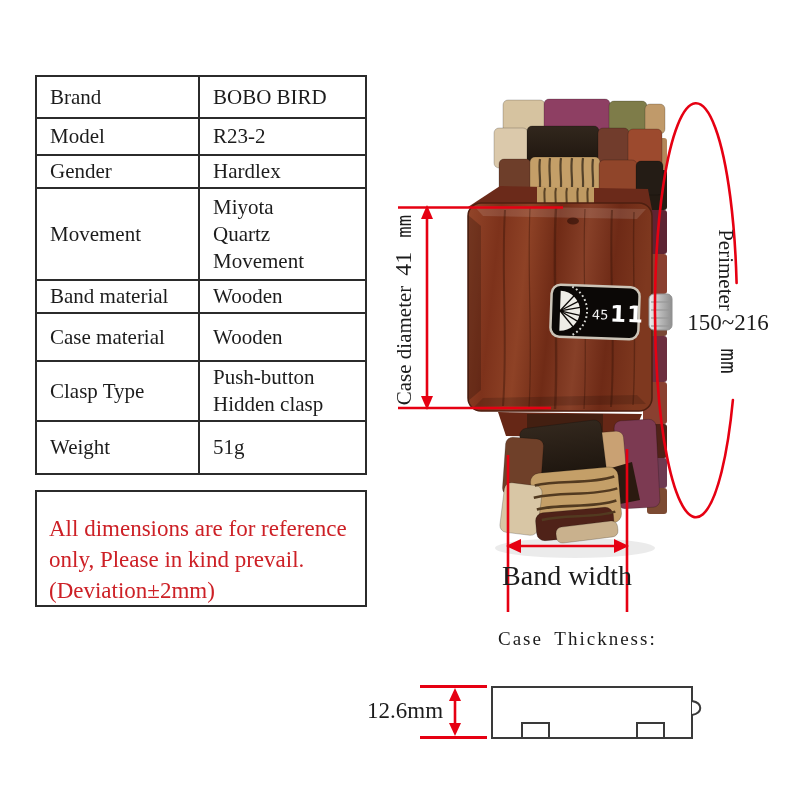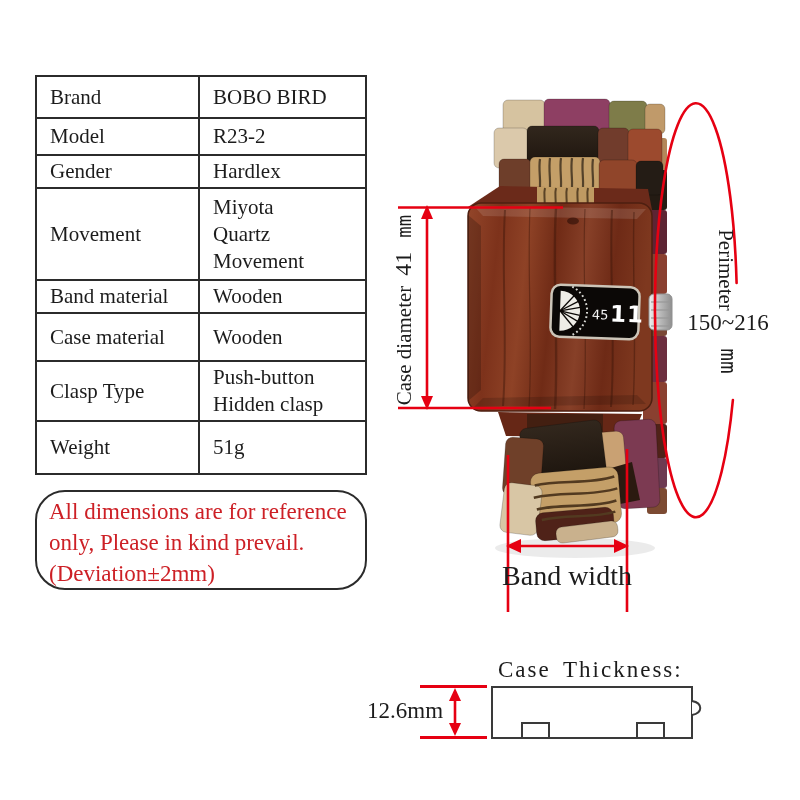--- a/index.html
+++ b/index.html
@@ -2,36 +2,36 @@
 <html><head>
 <meta charset="utf-8">
 <style>
   html,body{margin:0;padding:0;background:#fff;}
   #canvas{position:relative;width:800px;height:800px;background:#fff;overflow:hidden;
           font-family:"Liberation Serif", serif;color:#1c1c1c;}
   
   #spec-table{position:absolute;left:35px;top:75px;width:330px;border-collapse:collapse;table-layout:fixed;}
   #spec-table td{border:2px solid #2b2b2b;font-size:21px;padding:2px 8px 2px 13px;vertical-align:middle;
                  line-height:27px;}
-  .pre{white-space:pre-line;border-radius:30px;}
+  .pre{white-space:pre-line;}
   #note-box{position:absolute;left:35px;top:490px;width:306px;height:88px;border:2px solid #2b2b2b;
-            color:#cd2026;font-size:23px;line-height:31px;padding:4px 10px 4px 12px;}
+            color:#cd2026;font-size:23px;line-height:31px;padding:21px 10px 4px 12px;}
   
   .ann{position:absolute;color:#1c1c1c;}
   .rot-ccw{transform:rotate(-90deg);transform-origin:center;}
   .rot-cw{transform:rotate(90deg);transform-origin:center;}
   .mono{font-family:"DejaVu Sans Mono", monospace;}
   #label-case-diameter{left:304px;top:296px;width:200px;height:28px;text-align:center;font-size:21px;white-space:nowrap;}
   #label-case-diameter .val{font-size:24px;margin-left:10px;}
   #label-case-diameter .unit{font-size:19px;margin-left:14px;}
   #label-perimeter-word{left:682px;top:259px;width:90px;height:22px;text-align:center;font-size:21px;}
   #label-perimeter-range{left:676px;top:310px;width:104px;text-align:center;font-size:23px;}
   #label-perimeter-unit{left:705px;top:349px;width:46px;height:24px;text-align:center;font-size:21px;}
   #label-band-width{left:497px;top:562px;width:140px;text-align:center;font-size:28px;line-height:27px;}
-  #label-case-thickness-title{left:498px;top:657px;font-size:23px;letter-spacing:2px;word-spacing:5px;}
+  #label-case-thickness-title{left:498px;top:628px;font-size:19px;letter-spacing:2px;word-spacing:5px;}
   #label-thickness-value{left:367px;top:698px;font-size:23px;}
   svg{position:absolute;left:0;top:0;}
 </style>
 </head>
 <body>
 
 <div id="canvas">
 
   <table id="spec-table">
     <colgroup>

